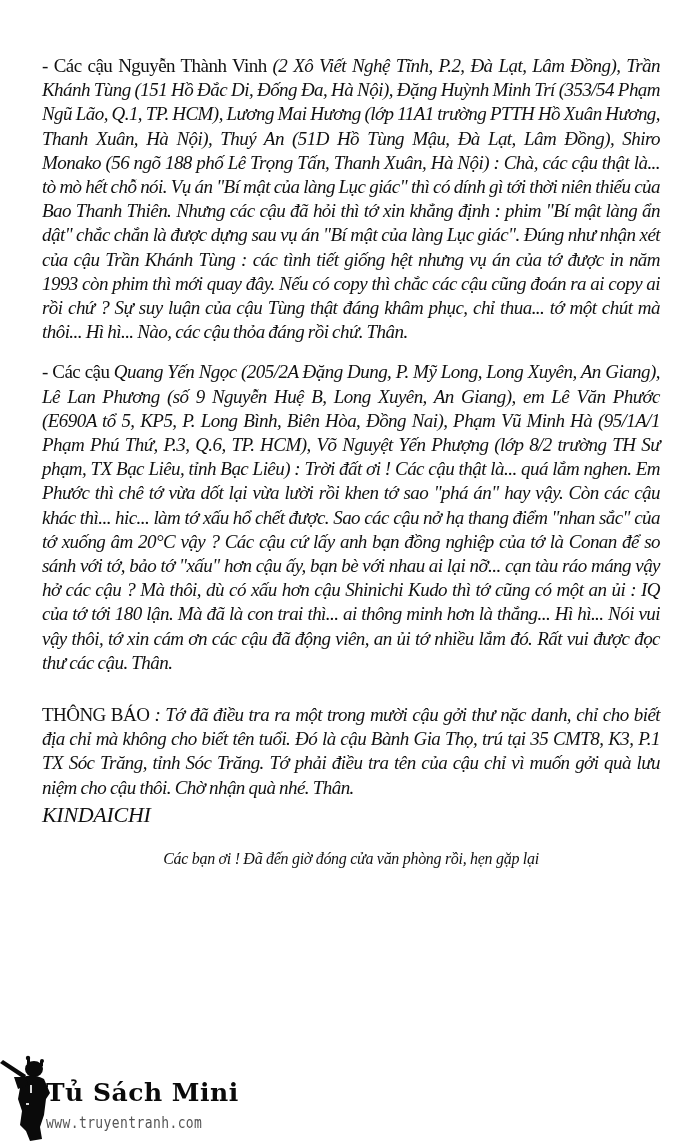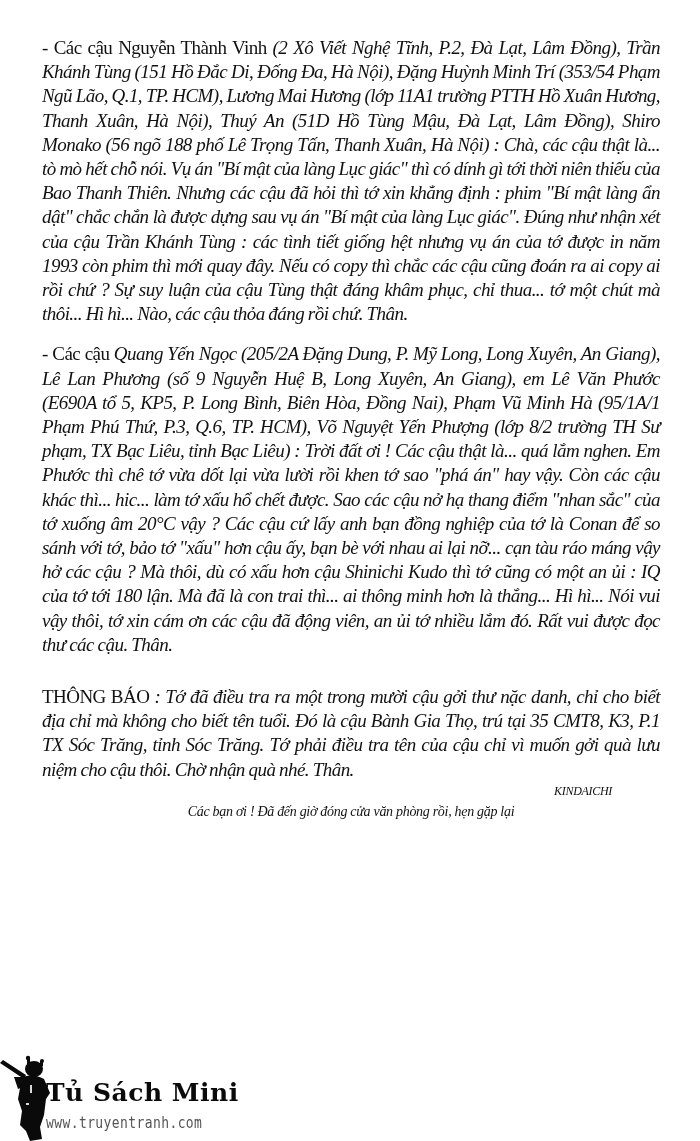--- a/index.html
+++ b/index.html
@@ -25,37 +25,37 @@
       margin: 0;
       font-size: 19px;
       line-height: 24.2px;
       text-align: justify;
       letter-spacing: -0.55px;
       word-spacing: -0.5px;
       font-family: "Liberation Serif", "DejaVu Serif", serif;
       font-style: italic;
     }
     .para .upright { font-style: normal; }
-    .p1 { margin-top: 0; }
+    .p1 { margin-top: 18px; }
     .p2 { margin-top: 16px; }
     .p3 { margin-top: 28px; }
     .signature {
       font-family: "Liberation Serif", serif;
       font-style: italic;
-      font-size: 12px;
+      font-size: 22px;
       letter-spacing: -0.3px;
-      text-align: right;
       padding-right: 48px;
       margin-top: 2px;
     }
     .closing {
+      margin-top: 18px;
       text-align: center;
       font-family: "Liberation Serif", serif;
       font-style: italic;
-      font-size: 14px;
+      font-size: 16px;
       line-height: 25px;
       letter-spacing: -0.3px;
     }
     .signature2 {
       font-family: "Liberation Serif", serif;
       font-style: italic;
       font-size: 17px;
       text-align: right;
       padding-right: 102px;
       margin-top: -2px;

